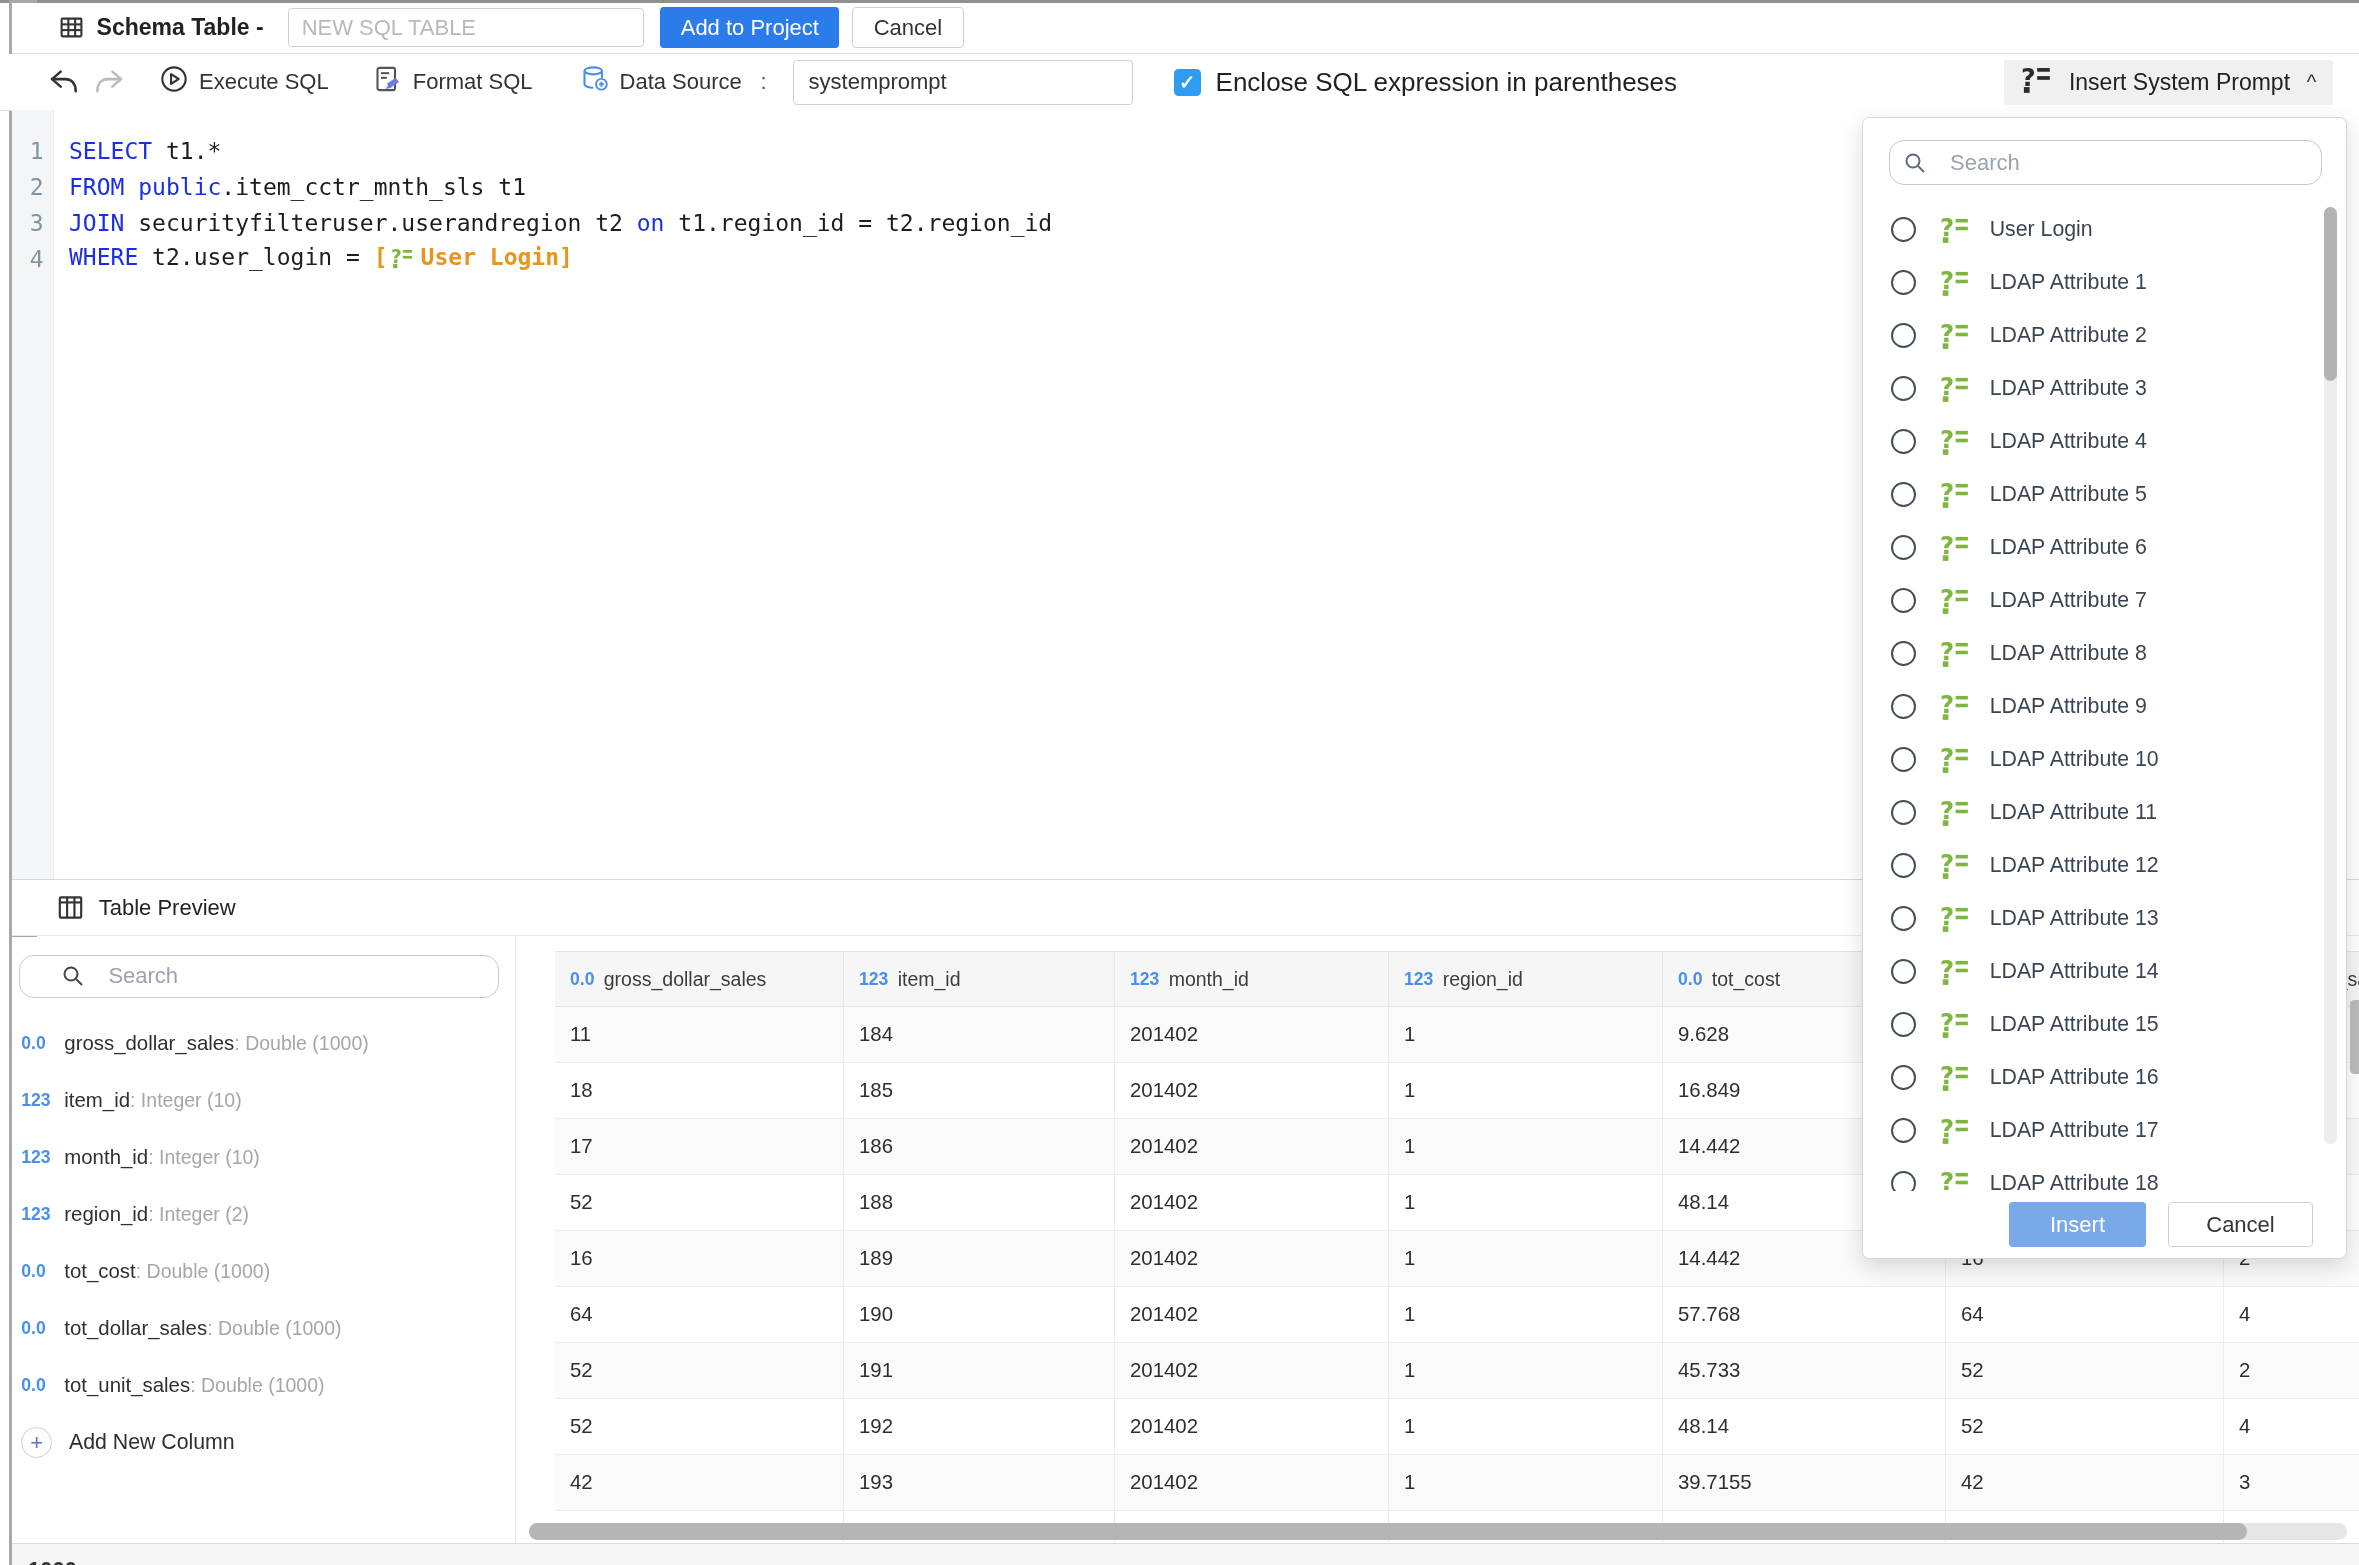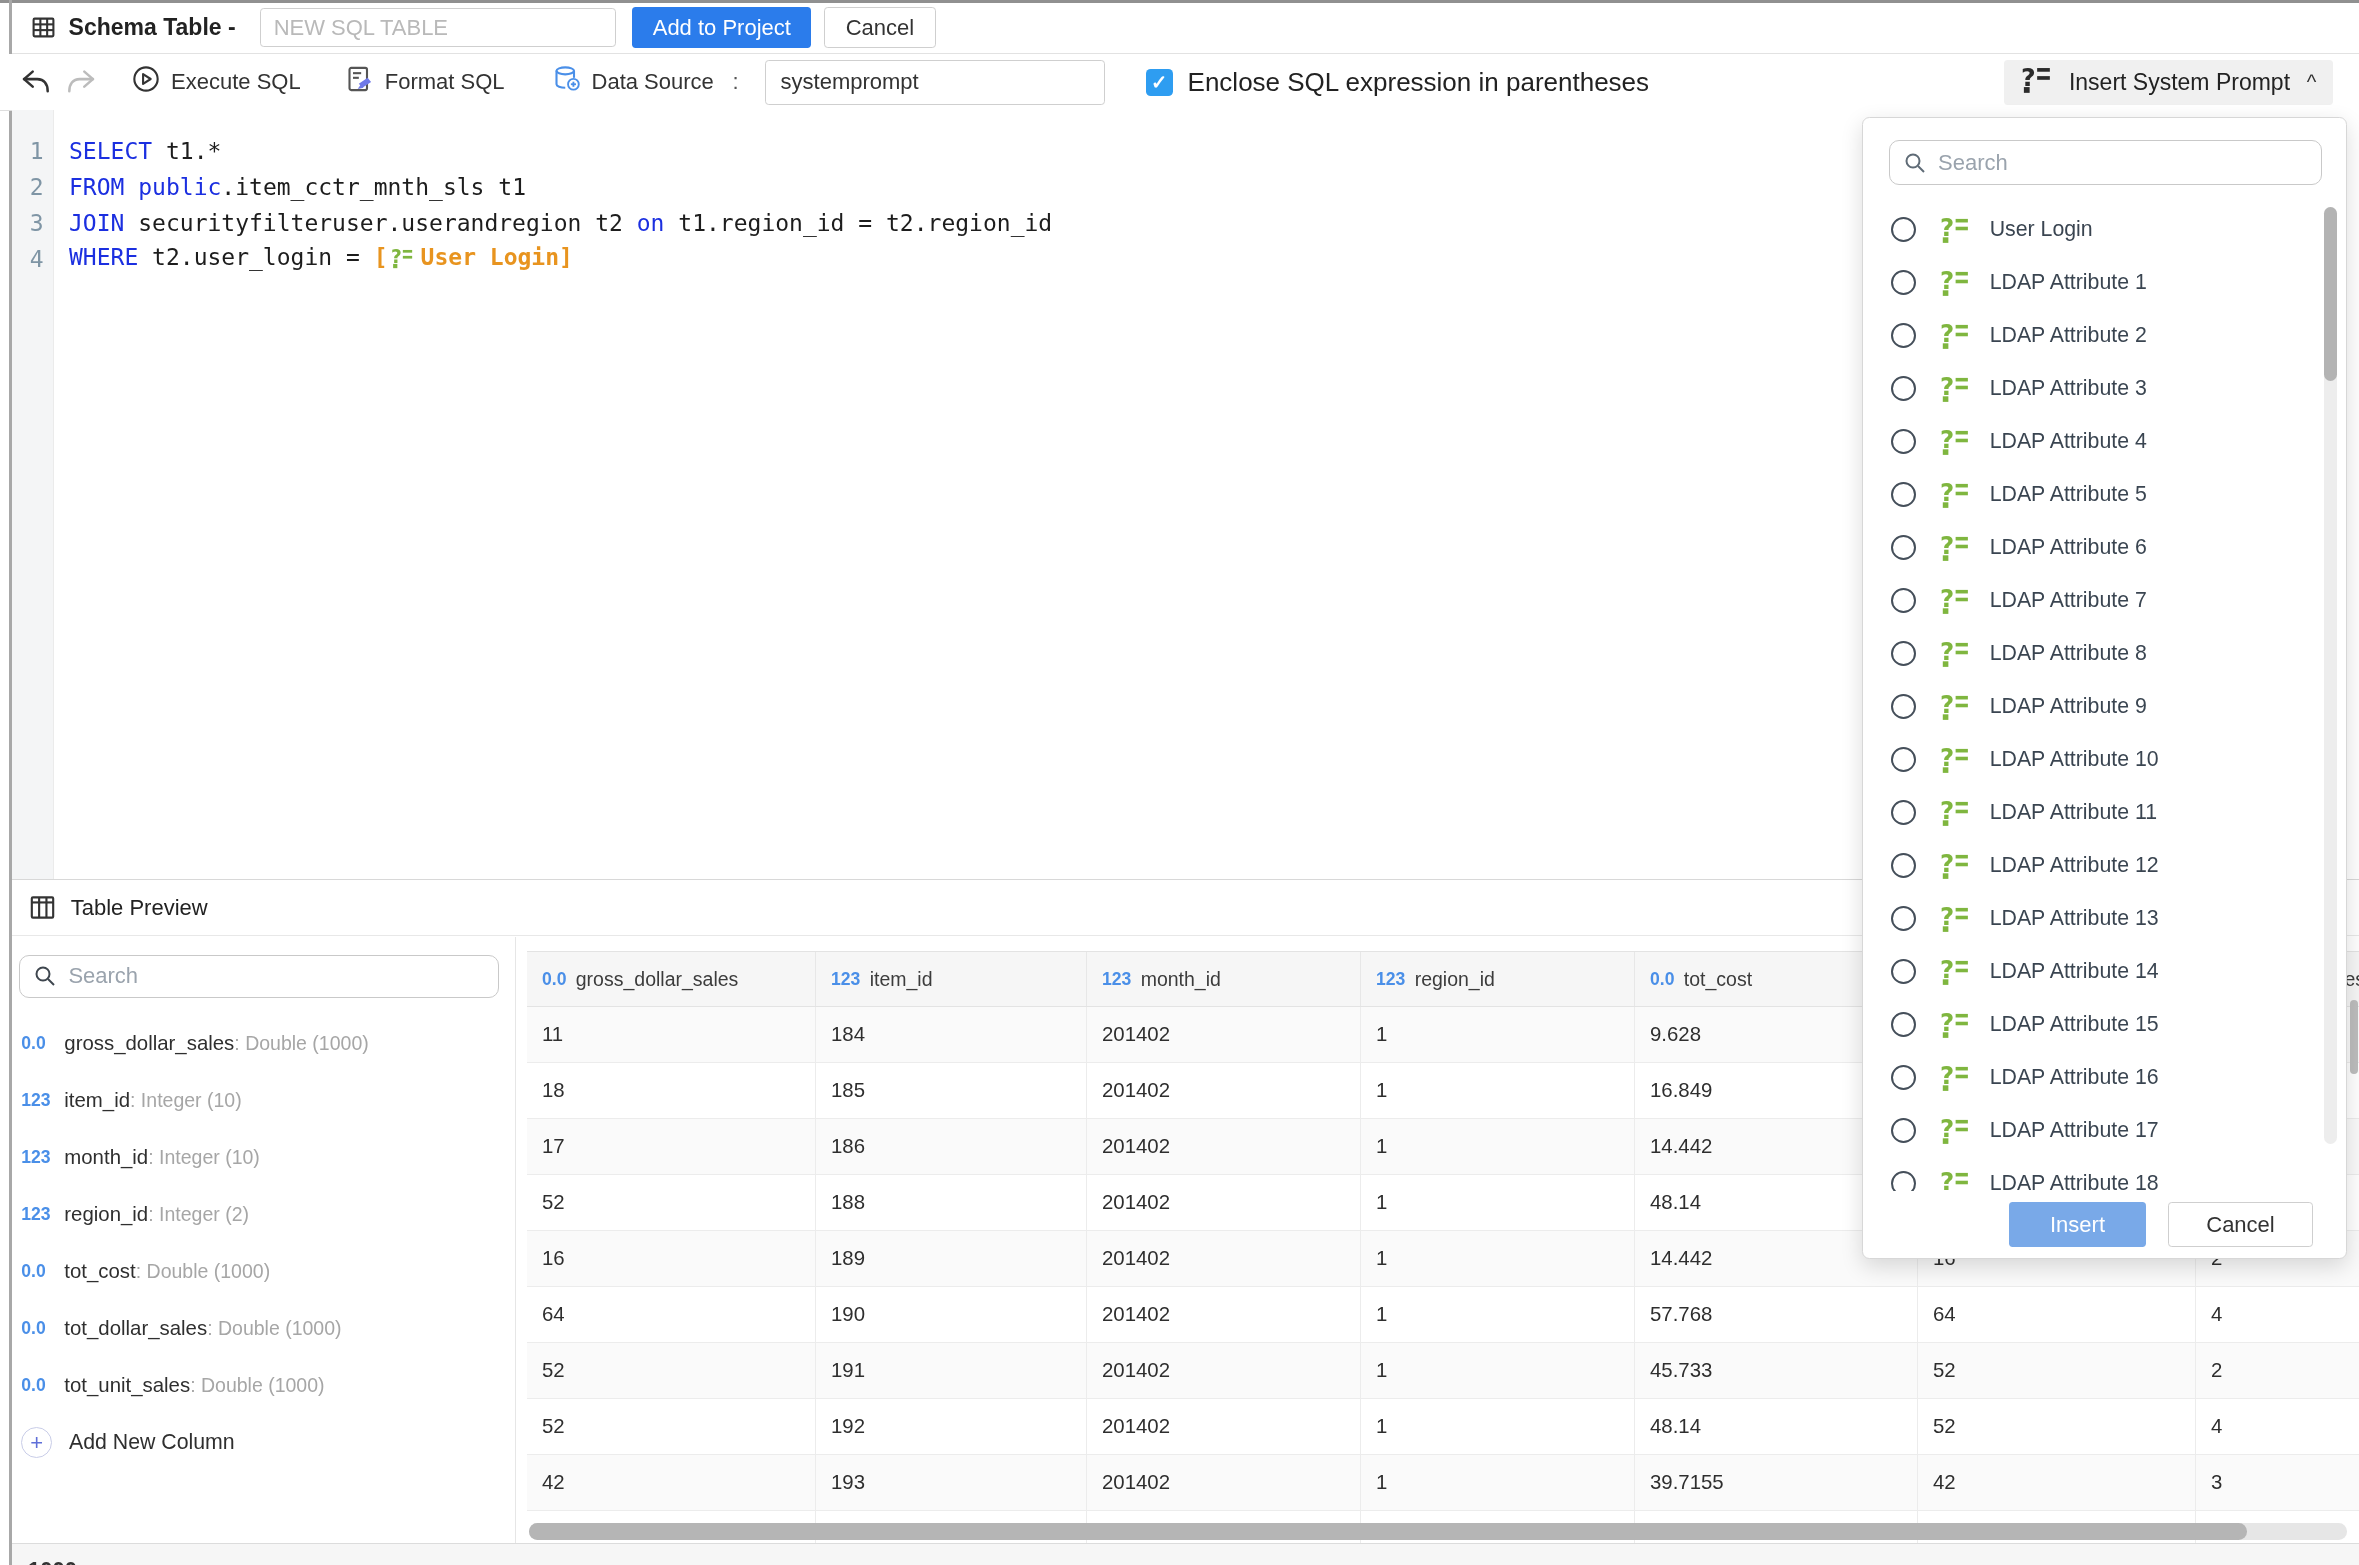--- a/index.html
+++ b/index.html
@@ -1,18 +1,18 @@
 <!DOCTYPE html>
 <html style="font-size:15px"><head>
 <meta charset="utf-8">
 <style>
   html,body{margin:0;padding:0;background:#fff;}
   body{width:2360px;height:1566px;position:relative;overflow:hidden;
        font-family:"Liberation Sans",sans-serif;color:#333;}
-  .abs{position:absolute;box-sizing:border-box;}
+  .abs{position:absolute;box-sizing:border-box;padding-left:28px;}
 
   
   .win-top{left:0;top:0;width:2360px;height:2.8px;background:#909090;}
   .win-left{left:9.3px;top:0;width:2.8px;height:1566px;background:#a8a8a8;}
 
   
   .topbar{left:12px;top:2.8px;width:2348px;height:51px;background:#fff;
           border-bottom:0.9px solid #e2e2e2;display:flex;align-items:center;}
   .tb-icon{margin-left:18.6px;display:flex;}
   .tb-title{margin-left:13px;font-size:23px;font-weight:bold;color:#222;}
@@ -51,21 +51,21 @@
   .tok-icon{display:inline-block;vertical-align:-3.7px;margin:0 7.4px 0 3.7px;}
 
   
   .tpbar{left:12px;top:879px;width:2348px;height:57px;background:#fff;border-top:0.9px solid #d8d8d8;
          border-bottom:0.9px solid #e8e8e8;display:flex;align-items:center;}
   .tpbar .lbl{margin-left:15px;font-size:22px;color:#222;}
   .tpbar .ic{margin-left:16.7px;display:flex;}
 
   
   .sidebar{left:12px;top:937px;width:504px;height:606px;background:#fff;border-right:0.9px solid #e6e6e6;}
-  .search-box{border:0.9px solid #c9c9c9;border-radius:10px;display:flex;align-items:center;background:#fff;}
+  .search-box{border:0.9px solid #c9c9c9;border-radius:15px;display:flex;align-items:center;background:#fff;gap:12px;}
   .search-box .ph{color:#9aa3ad;font-size:22px;margin-left:11px;}
   .sb-search{position:absolute;left:7.4px;top:17.6px;width:480px;height:43px;}
   .sb-search .mag{margin-left:13px;display:flex;}
   .sb-fields{position:absolute;left:9.3px;top:78px;right:5.6px;}
   .sb-row{height:57px;display:flex;align-items:center;}
   .sb-badge{width:43px;color:#4a8fe8;font-weight:bold;font-size:17.6px;flex:none;}
   .sb-name{font-size:20.4px;color:#2f2f2f;}
   .sb-type{font-size:19.5px;color:#a6a6a6;}
   .add-circle{width:29px;height:29px;border:1.4px solid #c9cde8;border-radius:50%;display:flex;
               align-items:center;justify-content:center;color:#5f6fd8;font-size:22px;flex:none;}

